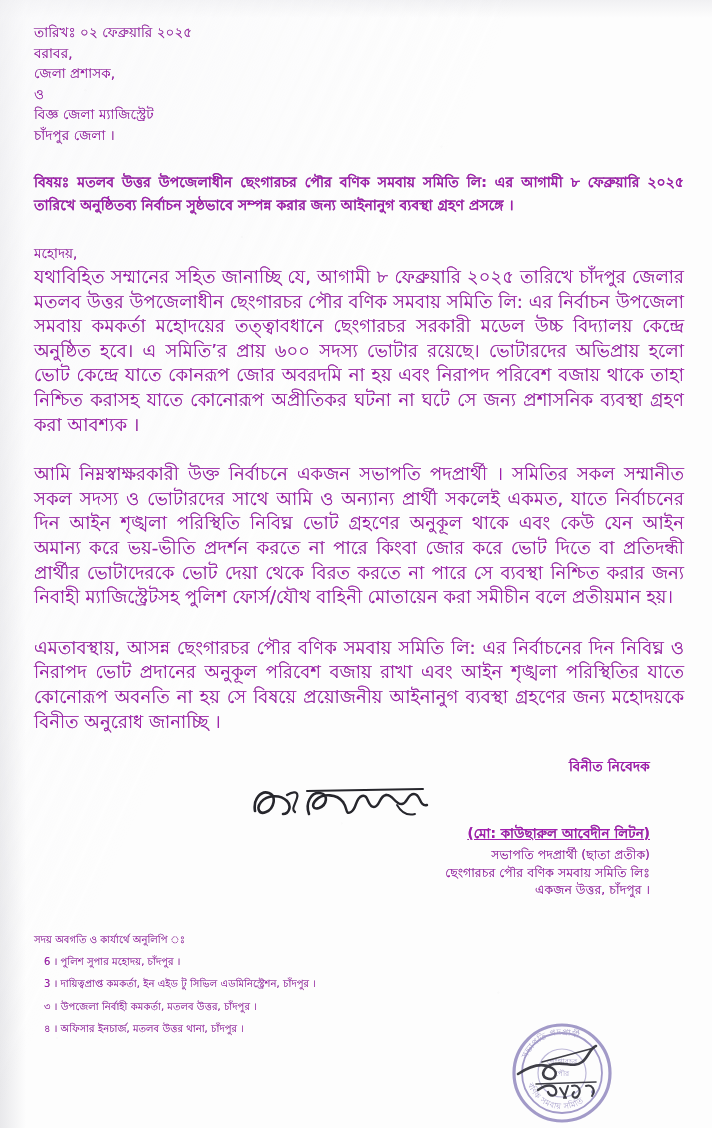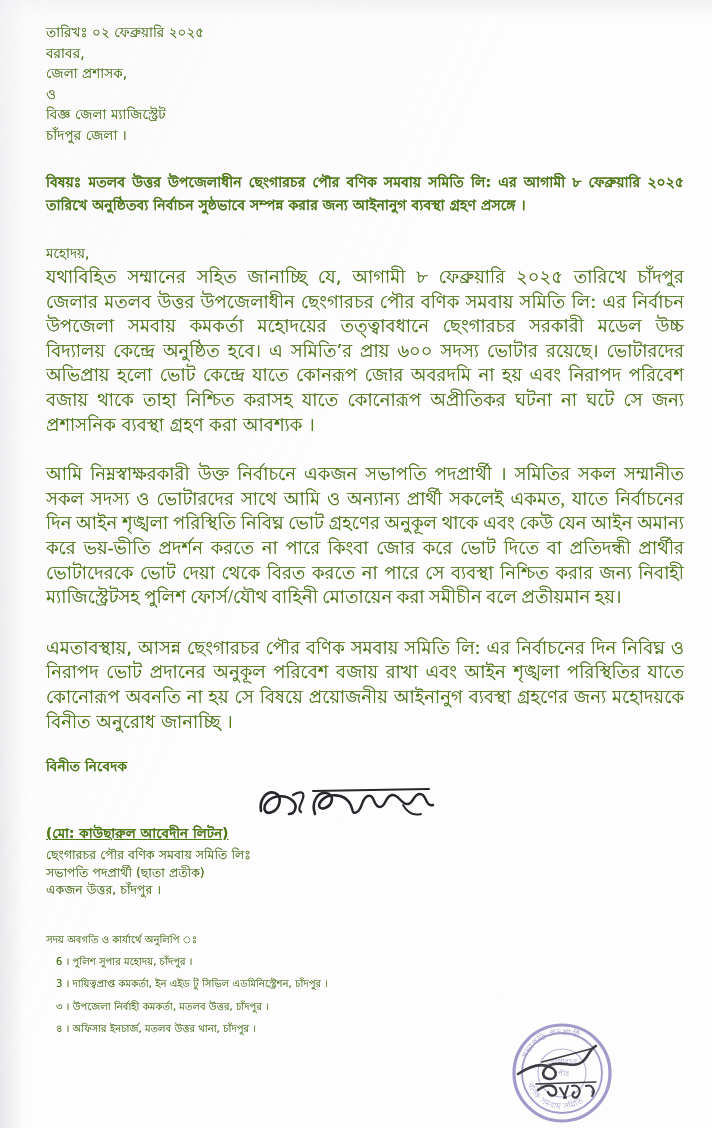--- a/index.html
+++ b/index.html
@@ -53,23 +53,22 @@
 
   .content {
     position: absolute;
     left: 34px;
     right: 28px;
     top: 22px;
   }
 
   
   .ink {
-    color: #4d7c0f;
+    color: #a21caf;
     text-shadow: 0 0 0.6px rgba(60,60,70,0.55);
-    margin-left: 12px;
     -webkit-font-smoothing: antialiased;
   }
 
   .addr-block {
     font-size: 13.5px;
     line-height: 20.5px;
     letter-spacing: .1px;
   }
   .addr-line { display: block; white-space: pre; }
 
@@ -91,26 +90,26 @@
 
   .para {
     font-size: 18px;
     line-height: 24.6px;
     text-align: justify;
     text-justify: inter-word;
     text-indent: 0;
     letter-spacing: .02px;
   }
   .para.p1 { margin-top: 2px; }
-  .para.p2 { margin-top: 25px; font-family: Liberation Serif, serif; }
+  .para.p2 { margin-top: 25px; }
   .para.p3 { margin-top: 26px; }
 
   .sign-block {
     margin-top: 22px;
-    text-align: left;
+    text-align: right;
     padding-right: 34px;
   }
   .sign-block .closing {
     font-size: 13.5px;
     font-weight: bold;
     letter-spacing: .2px;
   }
   .signature-svg {
     display: block;
     margin: 2px auto -2px auto;
@@ -183,22 +182,22 @@
           <path d="M40 14 C46 10, 52 10, 50 17 C48 24, 44 28, 48 31" stroke-width="2.2"></path>
           <path d="M62 33 C58 22, 64 11, 73 12 C82 13, 80 24, 72 27 C66 29, 64 24, 69 19 C76 12, 90 13, 96 21" stroke-width="2.6"></path>
           <path d="M96 21 C101 28, 98 34, 104 31 C110 28, 108 17, 115 15 C122 13, 120 26, 127 26 C133 26, 132 15, 139 14" stroke-width="2.5"></path>
           <path d="M139 14 C146 13, 148 24, 155 23 C161 22, 160 13, 167 13 C174 13, 172 26, 180 24" stroke-width="2.4"></path>
           <path d="M60 10 L176 8" stroke-width="2.0"></path>
           <path d="M150 24 C154 31, 160 35, 168 33" stroke-width="1.9"></path>
         </g>
       </svg>
 
       <div class="sign-name">(মো: কাউছারুল আবেদীন লিটন)</div>
+      <div class="sign-sub">সভাপতি পদপ্রার্থী (ছাতা প্রতীক)</div>
       <div class="sign-sub">ছেংগারচর পৌর বণিক সমবায় সমিতি লিঃ</div>
-      <div class="sign-sub">সভাপতি পদপ্রার্থী (ছাতা প্রতীক)</div>
       <div class="sign-sub">একজন উত্তর, চাঁদপুর ।</div>
     </div>
 
     <div class="cc-block ink">
       <span class="cc-title">সদয় অবগতি ও কার্যার্থে অনুলিপি ঃ</span>
       <span class="cc-item">6 । পুলিশ সুপার মহোদয়, চাঁদপুর ।</span>
       <span class="cc-item">3 । দায়িত্বপ্রাপ্ত কমকর্তা, ইন এইড টু সিভিল এডমিনিস্ট্রেশন, চাঁদপুর ।</span>
       <span class="cc-item">৩ । উপজেলা নির্বাহী কমকর্তা, মতলব উত্তর, চাঁদপুর ।</span>
       <span class="cc-item">৪ । অফিসার ইনচার্জ, মতলব উত্তর থানা, চাঁদপুর ।</span>
     </div>

